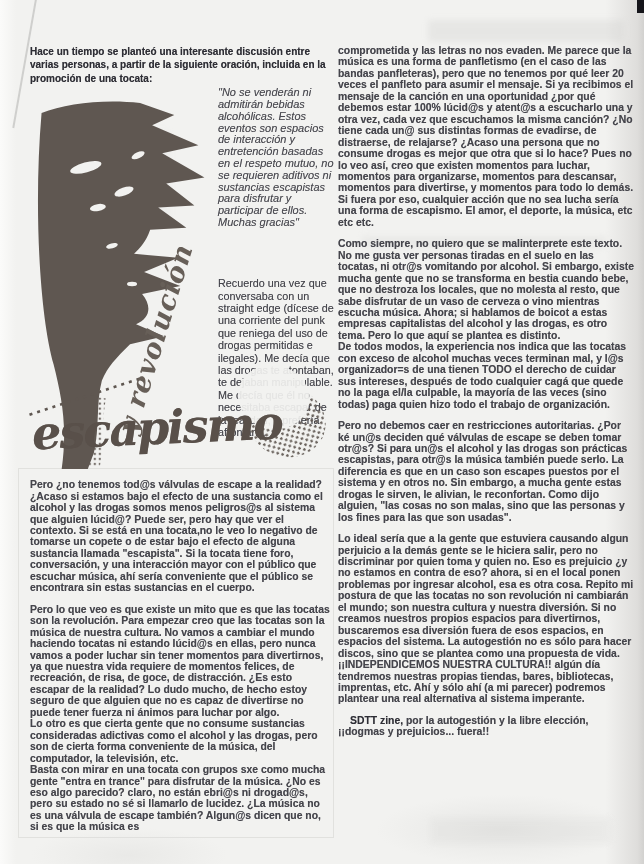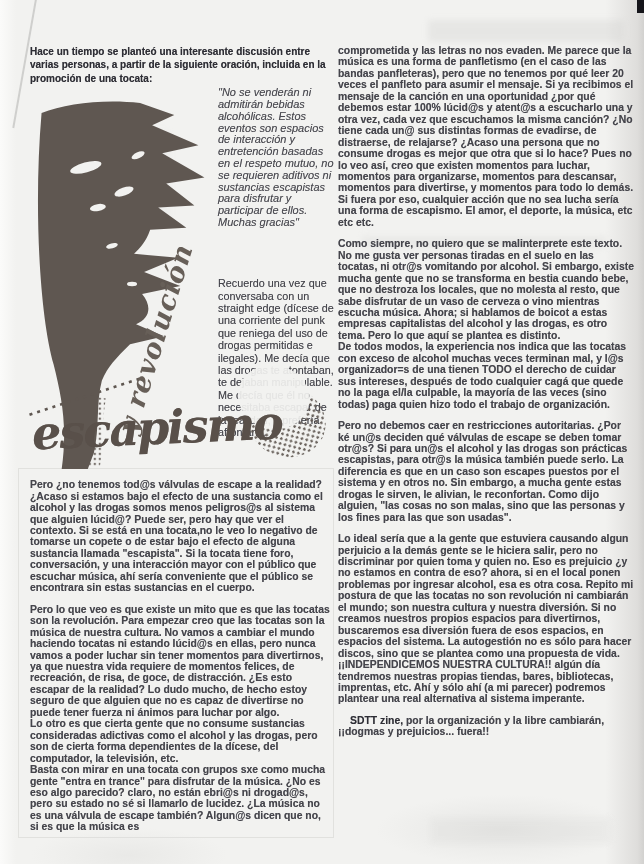--- a/index.html
+++ b/index.html
@@ -114,29 +114,29 @@
 
       <div class="rotated">y revolución</div>
 
       <div class="swirl"></div>
 
       <div class="headline">escapismo</div>
     </div>
 
     <p class="body-p">Pero ¿no tenemos tod@s válvulas de escape a la realidad? ¿Acaso si estamos bajo el efecto de una sustancia como el alcohol y las drogas somos menos peligros@s al sistema que alguien lúcid@? Puede ser, pero hay que ver el contexto. Si se está en una tocata,no le veo lo negativo de tomarse un copete o de estar bajo el efecto de alguna sustancia llamada "escapista". Si la tocata tiene foro, conversación, y una interacción mayor con el público que escuchar música, ahí sería conveniente que el público se encontrara sin estas sustancias en el cuerpo.</p>
     <p class="body-p gap">Pero lo que veo es que existe un mito que es que las tocatas son la revolución. Para empezar creo que las tocatas son la música de nuestra cultura. No vamos a cambiar el mundo haciendo tocatas ni estando lúcid@s en ellas, pero nunca vamos a poder luchar sin tener momentos para divertirnos, ya que nuestra vida requiere de momentos felices, de recreación, de risa, de goce, de distracción. ¿Es esto escapar de la realidad? Lo dudo mucho, de hecho estoy seguro de que alguien que no es capaz de divertirse no puede tener fuerza ni ánimos para luchar por algo.</p>
-    <p class="body-p">Lo otro es que cierta gente que no consume sustancias consideradas adictivas como el alcohol y las drogas, pero son de cierta forma dependientes de la dícese, del computador, la televisión, etc.</p>
+    <p class="body-p">Lo otro es que cierta gente que no consume sustancias consideradas adictivas como el alcohol y las drogas, pero son de cierta forma conveniente de la música, del computador, la televisión, etc.</p>
     <p class="body-p">Basta con mirar en una tocata con grupos sxe como mucha gente "entra en trance" para disfrutar de la música. ¿No es eso algo parecido? claro, no están ebri@s ni drogad@s, pero su estado no sé si llamarlo de lucidez. ¿La música no es una válvula de escape también? Algun@s dicen que no, si es que la música es</p>
   </div>
 
   <div class="col col-right">
     <p class="body-p">comprometida y las letras no nos evaden. Me parece que la música es una forma de panfletismo (en el caso de las bandas panfleteras), pero que no tenemos por qué leer 20 veces el panfleto para asumir el mensaje. Si ya recibimos el mensaje de la canción en una oportunidad ¿por qué debemos estar 100% lúcid@s y atent@s a escucharlo una y otra vez, cada vez que escuchamos la misma canción? ¿No tiene cada un@ sus distintas formas de evadirse, de distraerse, de relajarse? ¿Acaso una persona que no consume drogas es mejor que otra que si lo hace? Pues no lo veo así, creo que existen momentos para luchar, momentos para organizarse, momentos para descansar, momentos para divertirse, y momentos para todo lo demás.</p>
     <p class="body-p">Si fuera por eso, cualquier acción que no sea lucha sería una forma de escapismo. El amor, el deporte, la música, etc etc etc.</p>
     <p class="body-p gap">Como siempre, no quiero que se malinterprete este texto. No me gusta ver personas tiradas en el suelo en las tocatas, ni otr@s vomitando por alcohol. Si embargo, existe mucha gente que no se transforma en bestia cuando bebe, que no destroza los locales, que no molesta al resto, que sabe disfrutar de un vaso de cerveza o vino mientras escucha música. Ahora; si hablamos de boicot a estas empresas capitalistas del alcohol y las drogas, es otro tema. Pero lo que aquí se plantea es distinto.</p>
     <p class="body-p">De todos modos, la experiencia nos indica que las tocatas con exceso de alcohol muchas veces terminan mal, y l@s organizador=s de una tienen TODO el derecho de cuidar sus intereses, después de todo cualquier cagá que quede no la paga el/la culpable, la mayoría de las veces (sino todas) paga quien hizo todo el trabajo de organización.</p>
     <p class="body-p gap">Pero no debemos caer en restricciones autoritarias. ¿Por ké un@s deciden qué válvulas de escape se deben tomar otr@s? Si para un@s el alcohol y las drogas son prácticas escapistas, para otr@s la música también puede serlo. La diferencia es que en un caso son escapes puestos por el sistema y en otros no. Sin embargo, a mucha gente estas drogas le sirven, le alivian, le reconfortan. Como dijo alguien, "las cosas no son malas, sino que las personas y los fines para las que son usadas".</p>
     <p class="body-p gap">Lo ideal sería que a la gente que estuviera causando algun perjuicio a la demás gente se le hiciera salir, pero no discriminar por quien toma y quien no. Eso es prejuicio ¿y no estamos en contra de eso? ahora, si en el local ponen problemas por ingresar alcohol, esa es otra cosa. Repito mi postura de que las tocatas no son revolución ni cambiarán el mundo; son nuestra cultura y nuestra diversión. Si no creamos nuestros propios espacios para divertirnos, buscaremos esa diversión fuera de esos espacios, en espacios del sistema. La autogestión no es sólo para hacer discos, sino que se plantea como una propuesta de vida. ¡¡INDEPENDICEMOS NUESTRA CULTURA!! algún día tendremos nuestras propias tiendas, bares, bibliotecas, imprentas, etc. Ahí y sólo ahí (a mi parecer) podremos plantear una real alternativa al sistema imperante.</p>
     <p class="body-p gap footer-p">
-      <b>SDTT zine,</b><span> por la organización y la libre cambiarán, ¡¡dogmas y prejuicios... fuera!!</span>
+      <b>SDTT zine,</b><span> por la autogestión y la libre elección, ¡¡dogmas y prejuicios... fuera!!</span>
     </p>
   </div>
 
 </div>
 
 </body></html>

